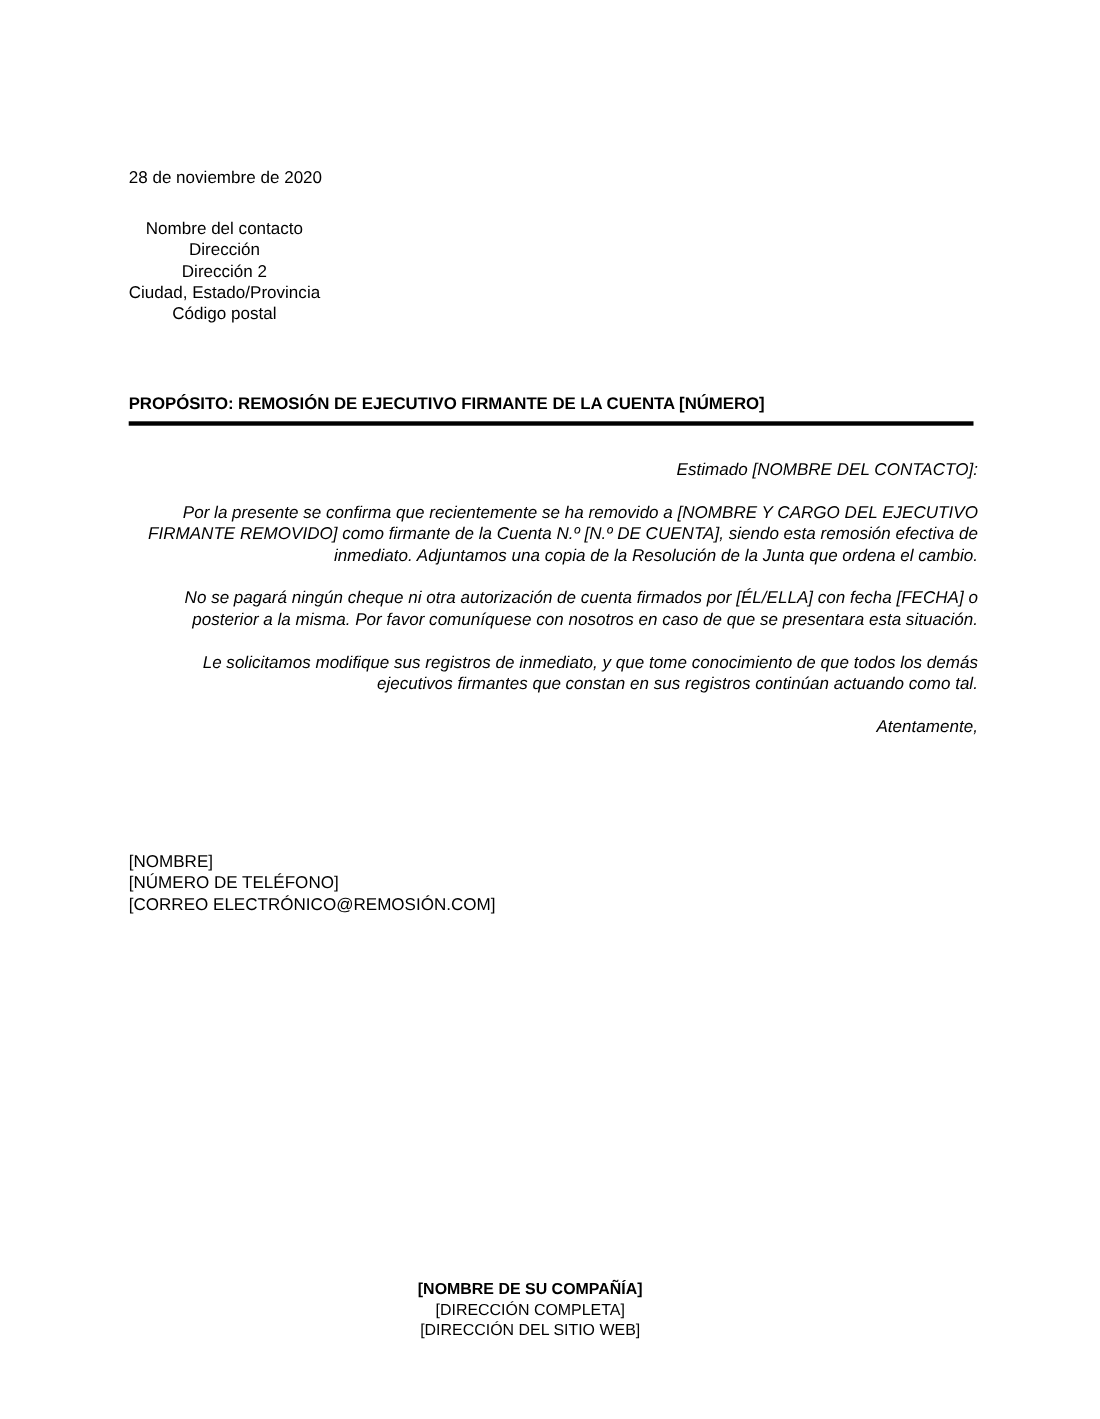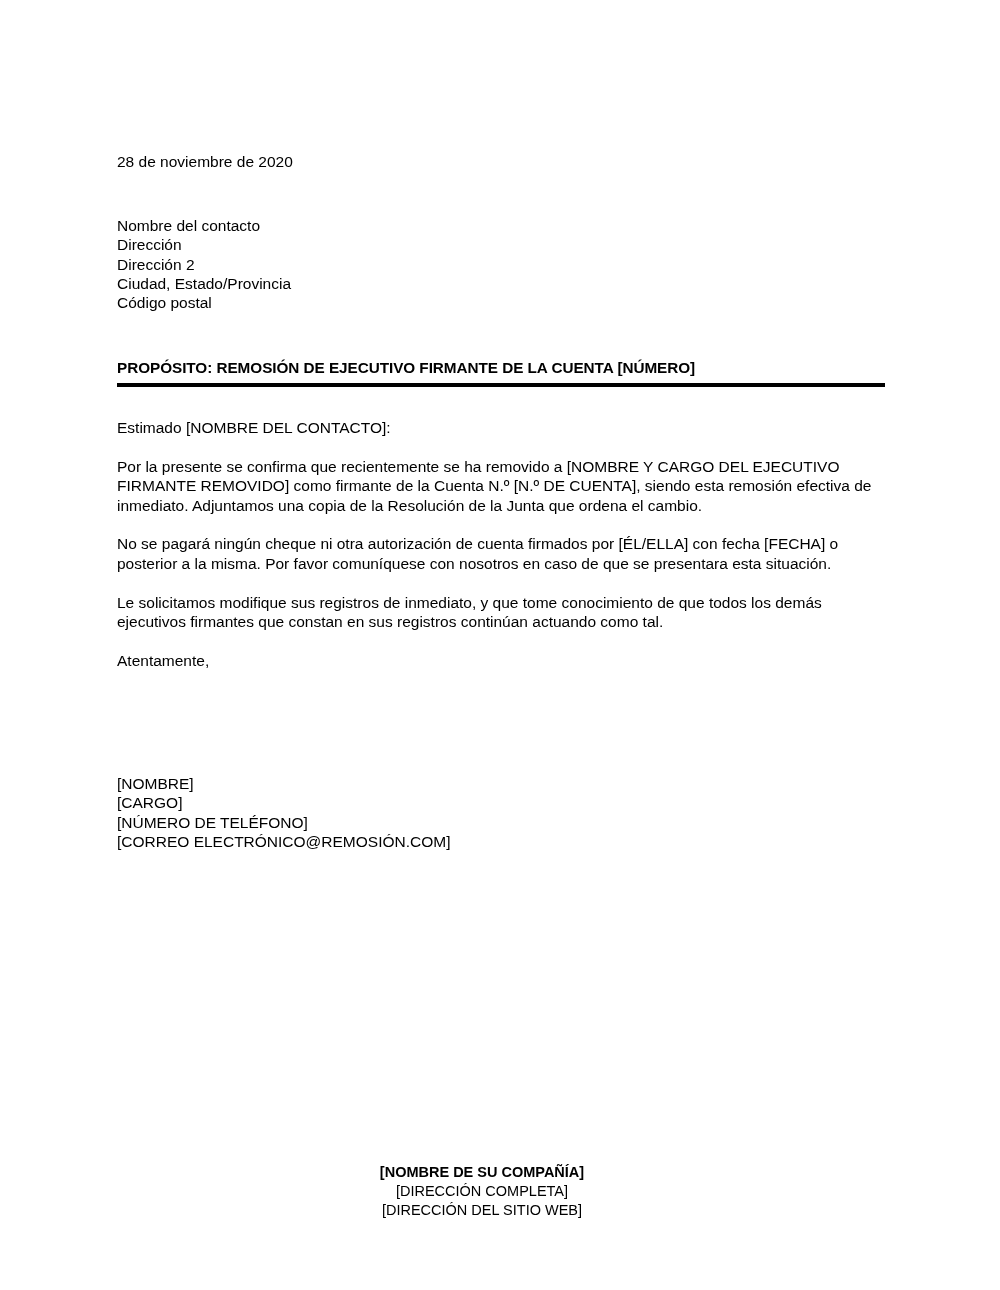--- a/index.html
+++ b/index.html
@@ -30,24 +30,25 @@
     position: absolute;
     top: 152px;
     left: 0;
     font-size: 15.5px;
     line-height: 19px;
     white-space: nowrap;
   }
 
   .address-block {
     position: absolute;
-    top: 216px;
+    top: 199px;
     left: 0;
     font-size: 15.5px;
     line-height: 19.3px;
+    text-align: center;
   }
   .address-block .addr-line {
     white-space: nowrap;
   }
 
   .subject-wrap {
     position: absolute;
     top: 358px;
     left: 0;
     width: 768px;
@@ -69,21 +70,22 @@
   .body-block {
     position: absolute;
     top: 418px;
     left: 0;
     width: 772px;
     font-size: 15.5px;
     line-height: 19.6px;
   }
   .body-block p {
     margin: 0 0 19px 0;
-    text-align: left;
+    text-align: right;
+    font-style: italic;
   }
   .body-block p.salutation {
     margin-bottom: 19px;
   }
   .body-block p.closing {
     margin-top: 13px;
     margin-bottom: 0;
   }
 
   .signature-block {
@@ -134,21 +136,20 @@
     <div class="body-block">
       <p class="salutation">Estimado [NOMBRE DEL CONTACTO]:</p>
       <p>Por la presente se confirma que recientemente se ha removido a [NOMBRE Y CARGO DEL EJECUTIVO FIRMANTE REMOVIDO] como firmante de la Cuenta N.º [N.º DE CUENTA], siendo esta remosión efectiva de inmediato. Adjuntamos una copia de la Resolución de la Junta que ordena el cambio.</p>
       <p> No se pagará ningún cheque ni otra autorización de cuenta firmados por [ÉL/ELLA] con fecha [FECHA] o posterior a la misma. Por favor comuníquese con nosotros en caso de que se presentara esta situación.</p>
       <p>Le solicitamos modifique sus registros de inmediato, y que tome conocimiento de que todos los demás ejecutivos firmantes que constan en sus registros continúan actuando como tal.</p>
       <p class="closing">Atentamente,</p>
     </div>
 
     <div class="signature-block">
       <div class="sig-line">[NOMBRE]</div>
-      <div class="sig-line">[CARGO]</div>
       <div class="sig-line">[NÚMERO DE TELÉFONO]</div>
       <div class="sig-line">[CORREO ELECTRÓNICO@REMOSIÓN.COM]</div>
     </div>
 
   </div>
 
   <div class="footer">
     <div class="footer-company">[NOMBRE DE SU COMPAÑÍA]</div>
     <div>[DIRECCIÓN COMPLETA]</div>
     <div>[DIRECCIÓN DEL SITIO WEB]</div>

